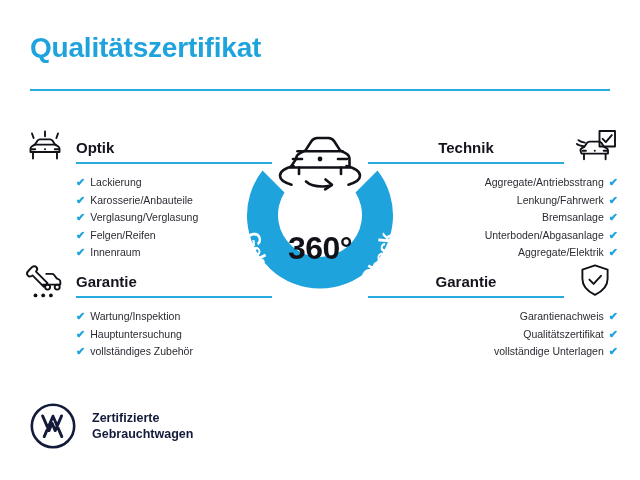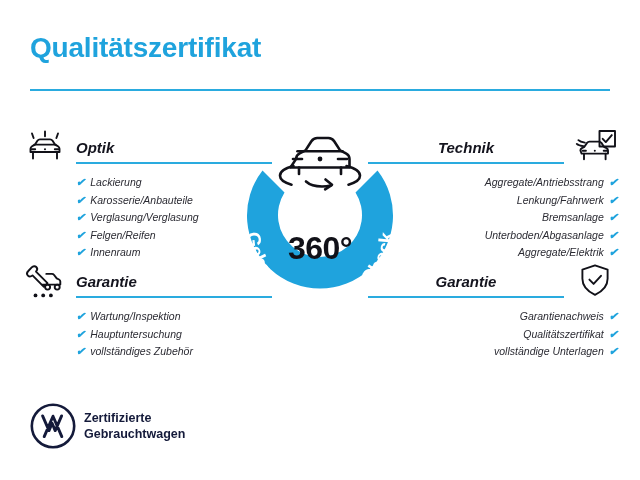--- a/index.html
+++ b/index.html
@@ -39,21 +39,20 @@
     left: 30px;
     top: 89px;
     width: 580px;
     height: 2px;
     background: #2aabdf;
   }
 
   
   .section {
     position: absolute;
-    font-style: italic;
   }
   .sec-optik   { left: 22px;  top: 128px; width: 250px; }
   .sec-wartung { left: 22px;  top: 262px; width: 250px; }
   .sec-technik { right: 22px; top: 128px; width: 250px; }
   .sec-garantie{ right: 22px; top: 262px; width: 250px; }
 
   .sec-head {
     display: flex;
     align-items: flex-start;
     gap: 8px;
@@ -142,21 +141,21 @@
     letter-spacing: -0.5px;
   }
 
   
   .footer {
     position: absolute;
     left: 30px;
     top: 403px;
     display: flex;
     align-items: center;
-    gap: 8px;
+    gap: 16px;
   }
   .vw-logo { width: 46px; height: 46px; display: block; }
   .footer-text {
     font-size: 12.5px;
     font-weight: bold;
     color: #141a3a;
     line-height: 1.28;
     white-space: nowrap;
   }
 </style>

